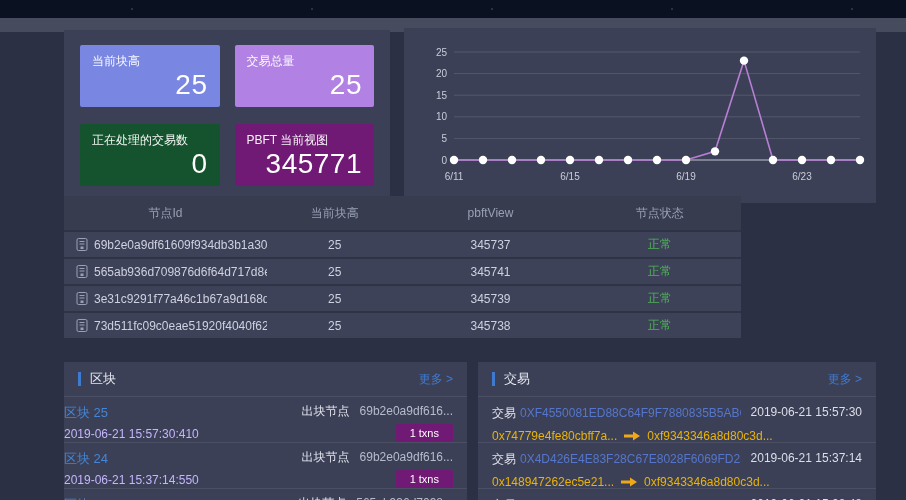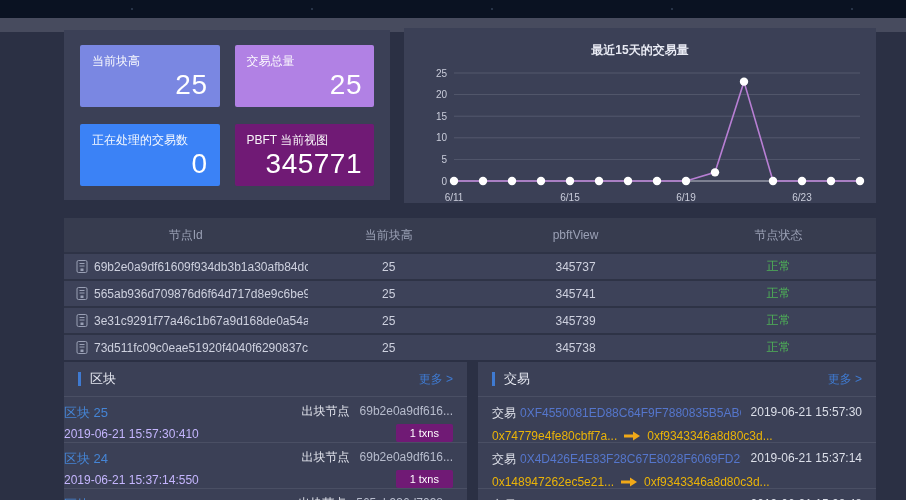--- a/index.html
+++ b/index.html
@@ -31,21 +31,21 @@
   .stat-card .lbl { font-size:12px; opacity:.95; }
   .stat-card .val { font-size:28px; text-align:right; line-height:1; letter-spacing:.5px; }
 
   
   .chartpanel { left:404px; top:28px; width:472px; height:175px; padding:10px 4px 0 4px; }
   .chart-title { text-align:center; font-size:12px; font-weight:bold; color:#e8eaf3; margin-top:4px; }
   .chartpanel svg { display:block; margin-top:2px; }
   .tick { font-size:10px; fill:#c9ccda; font-family:"Liberation Sans","DejaVu Sans",sans-serif; }
 
   
-  .tablepanel { left:64px; top:218px; width:812px; height:142px; overflow:hidden; }
+  .tablepanel { left:64px; top:196px; width:677px; height:142px; overflow:hidden; }
   .t-row { display:grid; grid-template-columns:30% 20% 26% 24%; align-items:center; }
   .t-head { height:34px; background:#373c4f; color:#9aa0b5; font-size:12px; }
   .t-head > div { text-align:center; }
   .t-body-row { height:27px; background:#3d4259; border-top:2px solid #2e3346; font-size:12px; color:#ced1df; }
   .t-body-row .c1 { padding-left:12px; display:flex; align-items:center; gap:6px; white-space:nowrap; overflow:hidden; }
   .t-body-row .cc { text-align:center; }
   .status-ok { text-align:center; }
   .node-icon { flex:0 0 auto; display:inline-flex; }
 
   
@@ -83,33 +83,32 @@
 <section class="panel stats">
   <div class="cards-grid">
     <div class="stat-card" style="background: rgb(122, 135, 226);">
       <div class="lbl">当前块高</div>
       <div class="val">25</div>
     </div>
     <div class="stat-card" style="background: rgb(177, 129, 228);">
       <div class="lbl">交易总量</div>
       <div class="val">25</div>
     </div>
-    <div class="stat-card" style="background: #3b82f6;">
+    <div class="stat-card" style="background: #14532d;">
       <div class="lbl">正在处理的交易数</div>
       <div class="val">0</div>
     </div>
     <div class="stat-card" style="background: #701a75;">
       <div class="lbl">PBFT 当前视图</div>
       <div class="val">345771</div>
     </div>
   </div>
 </section>
 
 <section class="panel chartpanel">
-  <div class="chart-title">最近15天的交易量</div>
   <svg id="tx-chart" width="464" height="150" viewBox="0 0 464 150">
       <line x1="46" y1="120" x2="452" y2="120" stroke="#c7cad6" stroke-width="1" opacity="0.95"></line>
       <text x="39" y="123.5" text-anchor="end" class="tick">0</text>
       <line x1="46" y1="98.4" x2="452" y2="98.4" stroke="#767a8e" stroke-width="0.7" opacity="0.6"></line>
       <text x="39" y="101.9" text-anchor="end" class="tick">5</text>
       <line x1="46" y1="76.8" x2="452" y2="76.8" stroke="#767a8e" stroke-width="0.7" opacity="0.6"></line>
       <text x="39" y="80.3" text-anchor="end" class="tick">10</text>
       <line x1="46" y1="55.2" x2="452" y2="55.2" stroke="#767a8e" stroke-width="0.7" opacity="0.6"></line>
       <text x="39" y="58.7" text-anchor="end" class="tick">15</text>
       <line x1="46" y1="33.599999999999994" x2="452" y2="33.599999999999994" stroke="#767a8e" stroke-width="0.7" opacity="0.6"></line>

